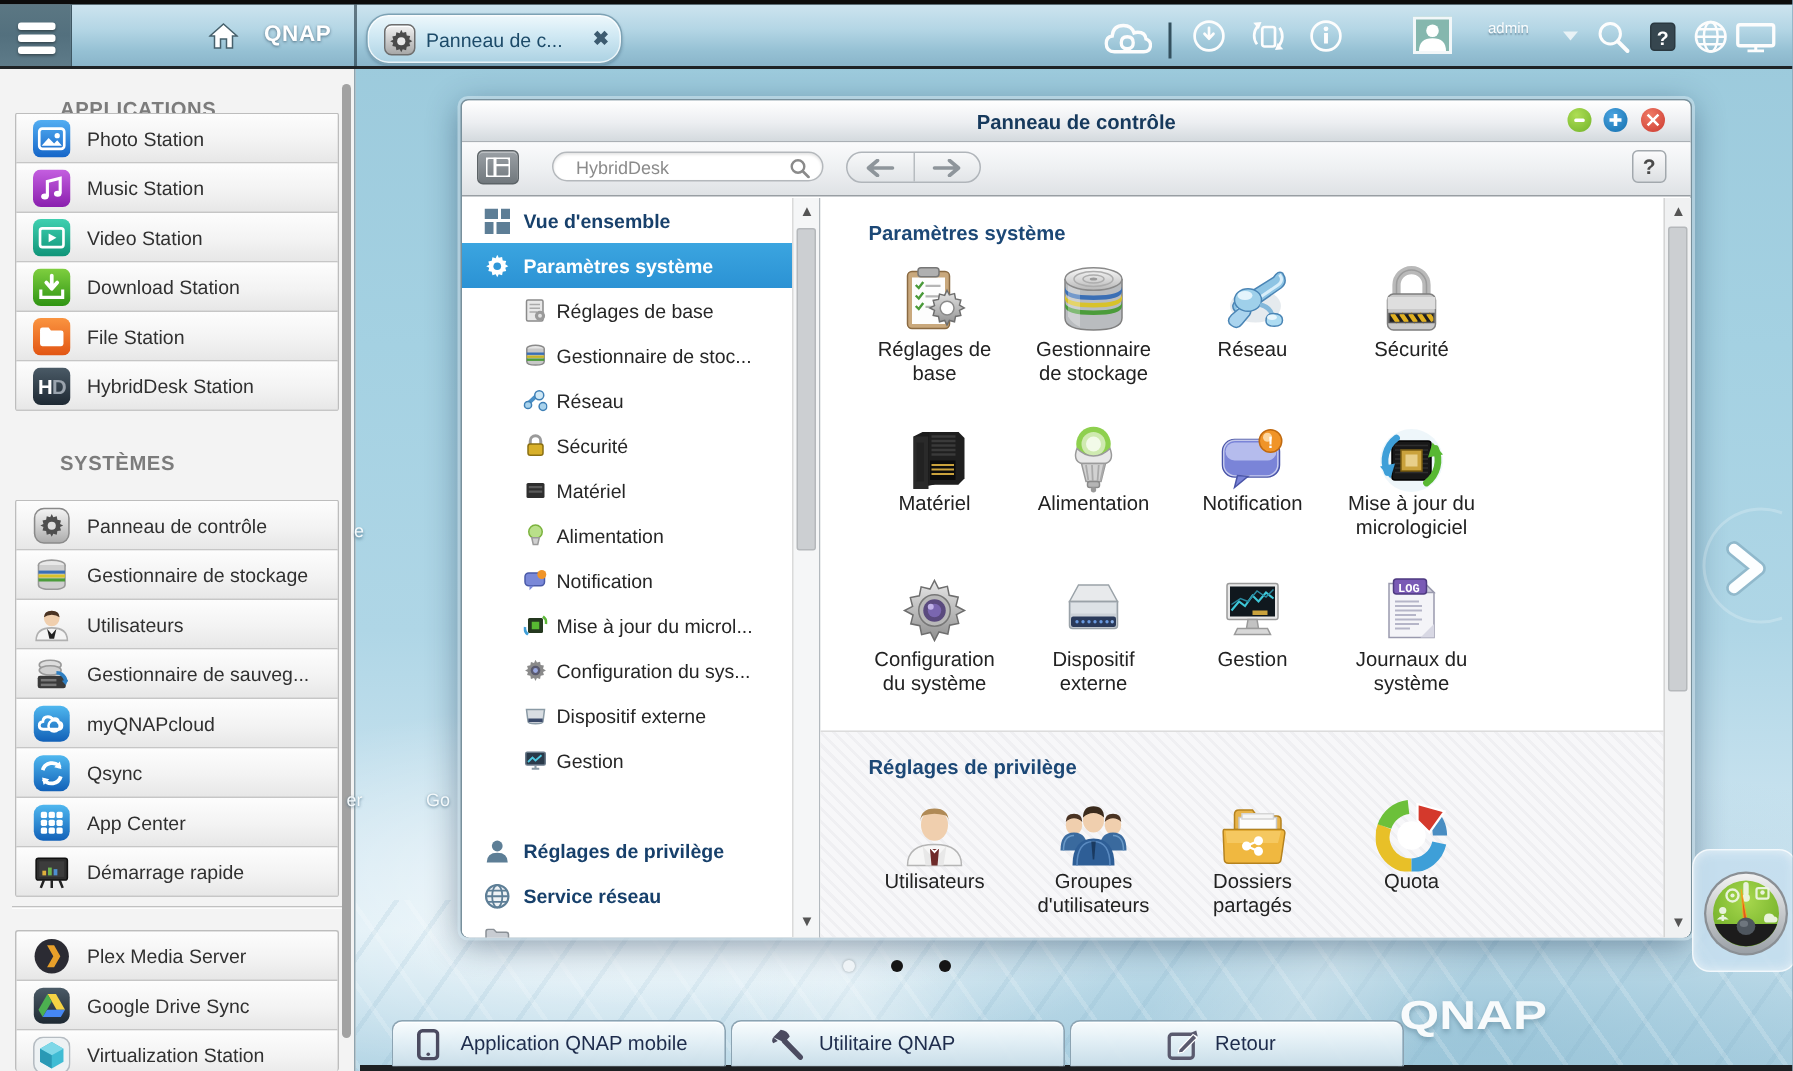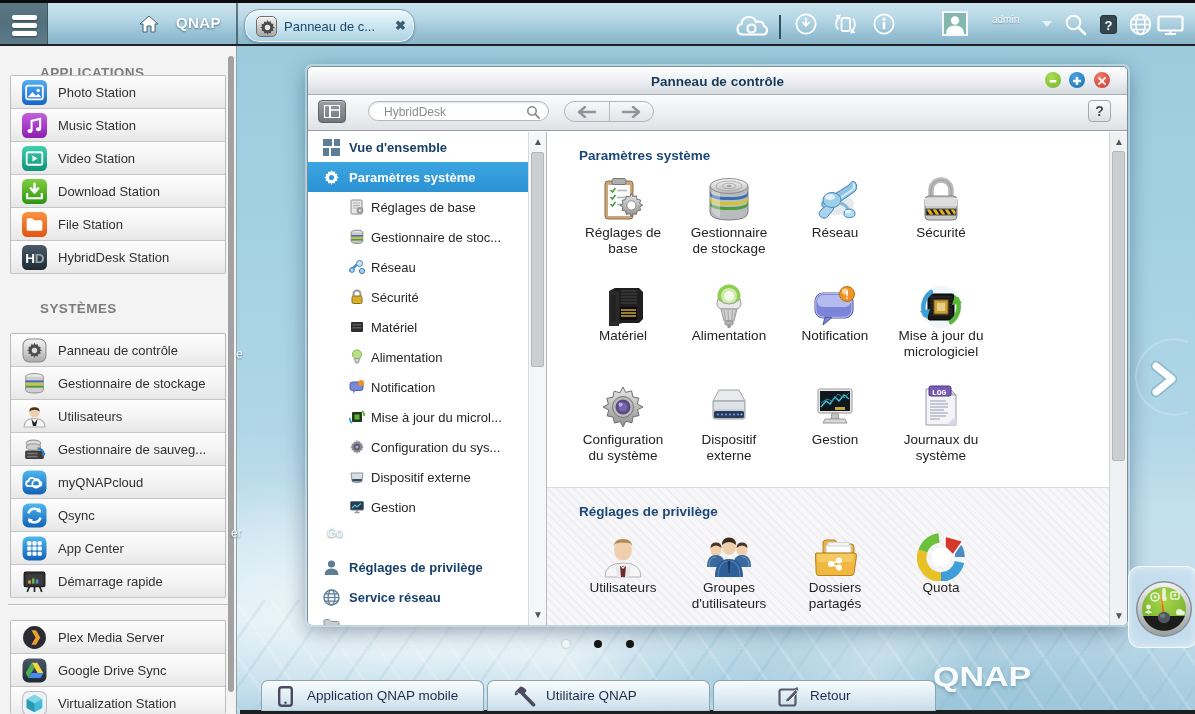--- a/index.html
+++ b/index.html
@@ -850,14 +850,14 @@
       <ellipse cx="27.6" cy="35.8" rx="2.8" ry="2.2" fill="#6e767e"></ellipse>
     </svg>
   </div>
   <svg class="abs" style="left:1128px; top:338px;" width="64" height="80" viewBox="0 0 64 80">
       <path d="M60 4 A 38 38 0 0 0 8 40 A 38 38 0 0 0 60 74" fill="none" stroke="rgba(255,255,255,0.22)" stroke-width="2"></path>
       <path d="M28 28 L44 41 L28 54" fill="none" stroke="rgba(110,150,172,0.45)" stroke-width="10.5" stroke-linecap="round" stroke-linejoin="round"></path>
       <path d="M28 28 L44 41 L28 54" fill="none" stroke="#fcfeff" stroke-width="7" stroke-linecap="round" stroke-linejoin="round"></path>
     </svg>
   <div class="desklabel" style="left:236px; top:347px;">e</div>
   <div class="desklabel" style="left:231px; top:526px;">er</div>
-  <div class="desklabel" style="left:284px; top:526px;margin-left:43px;">Go</div>
+  <div class="desklabel" style="left:284px; top:526px;">Go</div>
 </div>
 
 </body></html>

